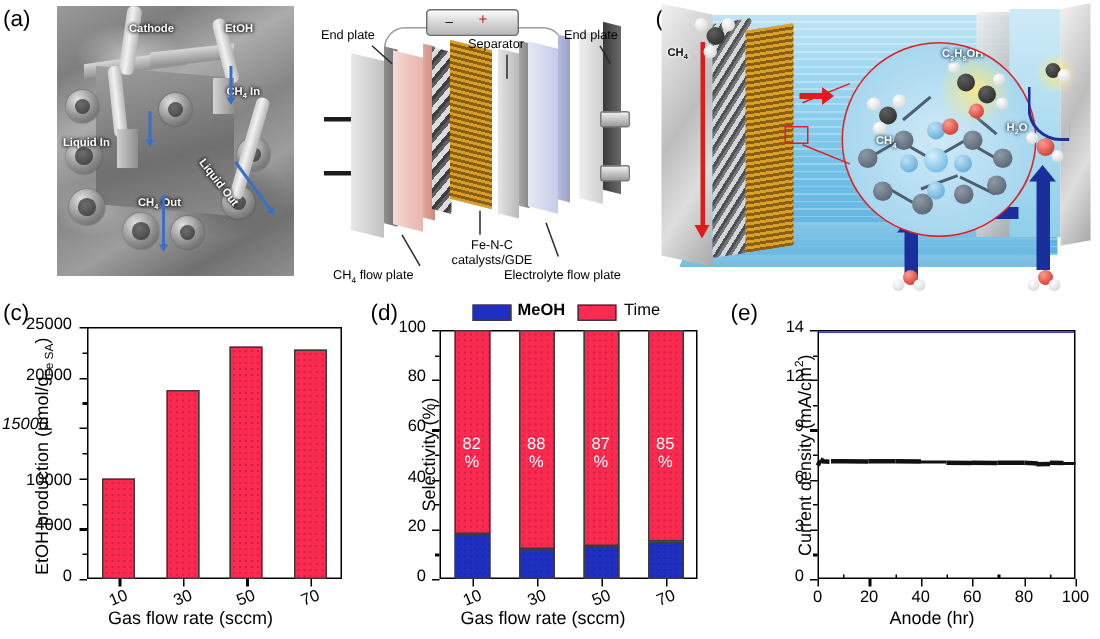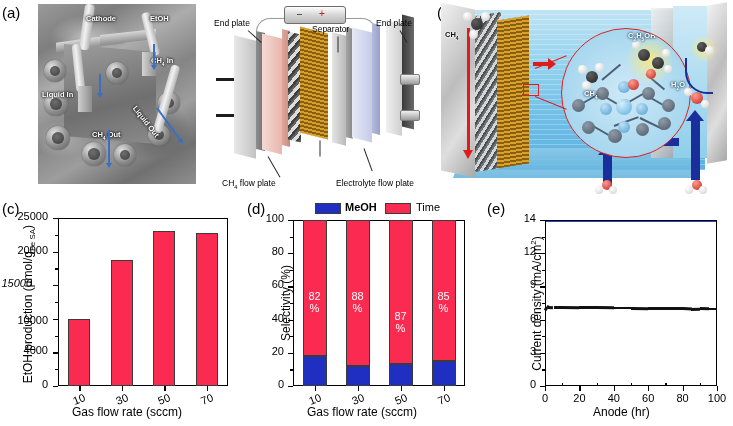--- a/index.html
+++ b/index.html
@@ -161,20 +161,24 @@
   <div style="position:absolute;left:16px;top:78px;width:18px;height:3px;background:#1d1d1d;"></div>
   <div style="position:absolute;left:16px;top:114px;width:18px;height:3px;background:#1d1d1d;"></div>
 
   <div class="dlabel" style="left:14px;top:18px;">End plate</div>
   <div class="lead" style="left:48px;top:30px;width:18px;transform:rotate(42deg);"></div>
   <div class="dlabel" style="left:112px;top:24px;">Separator</div>
   <div class="lead" style="left:138px;top:36px;width:16px;transform:rotate(90deg);"></div>
   <div class="dlabel" style="left:176px;top:18px;">End plate</div>
   <div class="lead" style="left:200px;top:30px;width:14px;transform:rotate(60deg);"></div>
 
+  <div class="dlabel" style="left:92px;top:158px;width:72px;line-height:10px;">
+    <span>Fe-N-C</span><br>
+    <span>catalysts/GDE</span>
+  </div>
   <div class="lead" style="left:120px;top:140px;width:16px;transform:rotate(90deg);"></div>
 
   <div class="dlabel" style="left:22px;top:178px;">CH<sub>4</sub> flow plate</div>
   <div class="lead" style="left:68px;top:156px;width:24px;transform:rotate(60deg);"></div>
   <div class="dlabel" style="left:136px;top:178px;">Electrolyte flow plate</div>
   <div class="lead" style="left:164px;top:148px;width:24px;transform:rotate(70deg);"></div>
 </div>
 
 <div class="panel" id="panel-b">
   <div class="plabel" style="left:2px;top:4px;">(b)</div>
@@ -372,21 +376,21 @@
     </div>
   <div id="d-bars">
       <div class="bar red" style="left:57.5px;top:24px;width:24px;height:136.12px;"></div>
       <div class="bar blue" style="left:57.5px;top:160.12px;width:24px;height:29.88px;"></div>
       <div class="barlabel" style="left:52.5px;top:93.72px;"><span>82</span><br><span>%</span></div>
       <div class="bar red" style="left:100.5px;top:24px;width:24px;height:146.08px;"></div>
       <div class="bar blue" style="left:100.5px;top:170.08px;width:24px;height:19.919999999999998px;"></div>
       <div class="barlabel" style="left:95.5px;top:93.72px;"><span>88</span><br><span>%</span></div>
       <div class="bar red" style="left:143.5px;top:24px;width:24px;height:144.42px;"></div>
       <div class="bar blue" style="left:143.5px;top:168.42px;width:24px;height:21.580000000000002px;"></div>
-      <div class="barlabel" style="left:138.5px;top:93.72px;margin-top:20px;"><span>87</span><br><span>%</span></div>
+      <div class="barlabel" style="left:138.5px;top:93.72px;"><span>87</span><br><span>%</span></div>
       <div class="bar red" style="left:186.5px;top:24px;width:24px;height:141.1px;"></div>
       <div class="bar blue" style="left:186.5px;top:165.1px;width:24px;height:24.9px;"></div>
       <div class="barlabel" style="left:181.5px;top:93.72px;"><span>85</span><br><span>%</span></div>
     </div>
 </div>
 
 <div class="panel" id="panel-e">
   <div class="plabel" style="left:2px;top:4px;">(e)</div>
 
   <div class="plotframe" id="e-frame" style="left:60px;top:24px;width:172px;height:166px;"></div>

